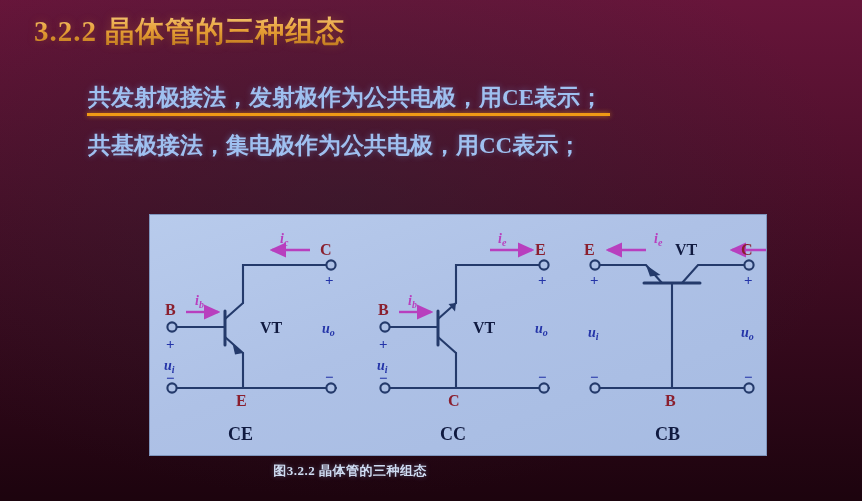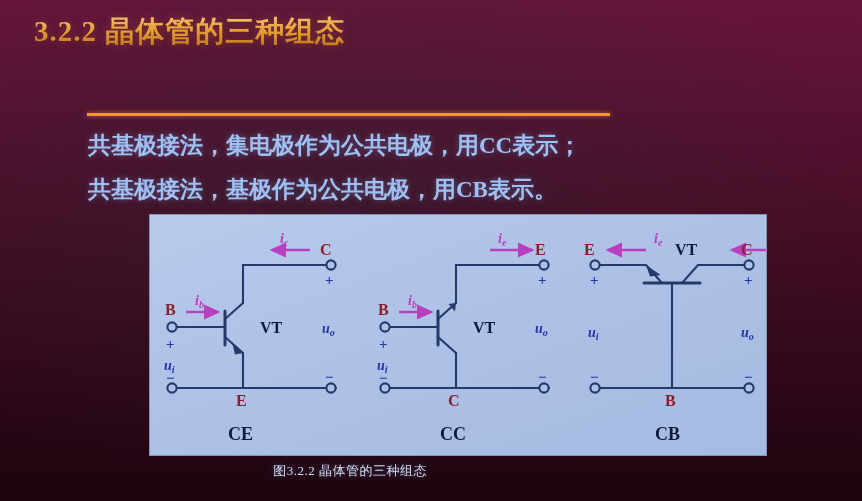--- a/index.html
+++ b/index.html
@@ -55,36 +55,36 @@
     position:absolute;left:150px;top:215px;width:616px;height:240px;
     background:linear-gradient(160deg,#b8cbec 0%,#aec1e6 45%,#a6bbe2 100%);
     box-shadow:0 0 0 1px #7f95bd;
   }
   #panel svg{display:block;}
 
   
   #caption{
     position:absolute;left:0;top:462px;width:700px;
     text-align:center;
-    font-size:13px;font-weight:400;
+    font-size:13px;font-weight:700;
     color:#cfdcf2;
     letter-spacing:.5px;
     text-shadow:0 0 5px rgba(150,180,230,.4);
   }
 </style>
 </head>
 <body>
 
 <div id="page">
 
   <div id="title">3.2.2 晶体管的三种组态</div>
 
+  <div class="bodyline" id="line1">共发射极接法，发射极作为公共电极，用CE表示；</div>
   <div id="underline"></div>
   <div class="bodyline" id="line2">共基极接法，集电极作为公共电极，用CC表示；</div>
-  <div class="bodyline" id="line3">共基极接法，基极作为公共电极，用CB表示。</div>
 
   <div id="panel">
     <svg width="616" height="240" viewBox="0 0 616 240" xmlns="http://www.w3.org/2000/svg">
       <defs>
         <marker id="ar" markerWidth="7" markerHeight="7" refX="6" refY="3.2" orient="auto">
           <path d="M0,0 L7,3.2 L0,6.4 z" fill="#b83fbe"></path>
         </marker>
         <marker id="arl" markerWidth="7" markerHeight="7" refX="6" refY="3.2" orient="auto">
           <path d="M0,0 L7,3.2 L0,6.4 z" fill="#b83fbe"></path>
         </marker>

